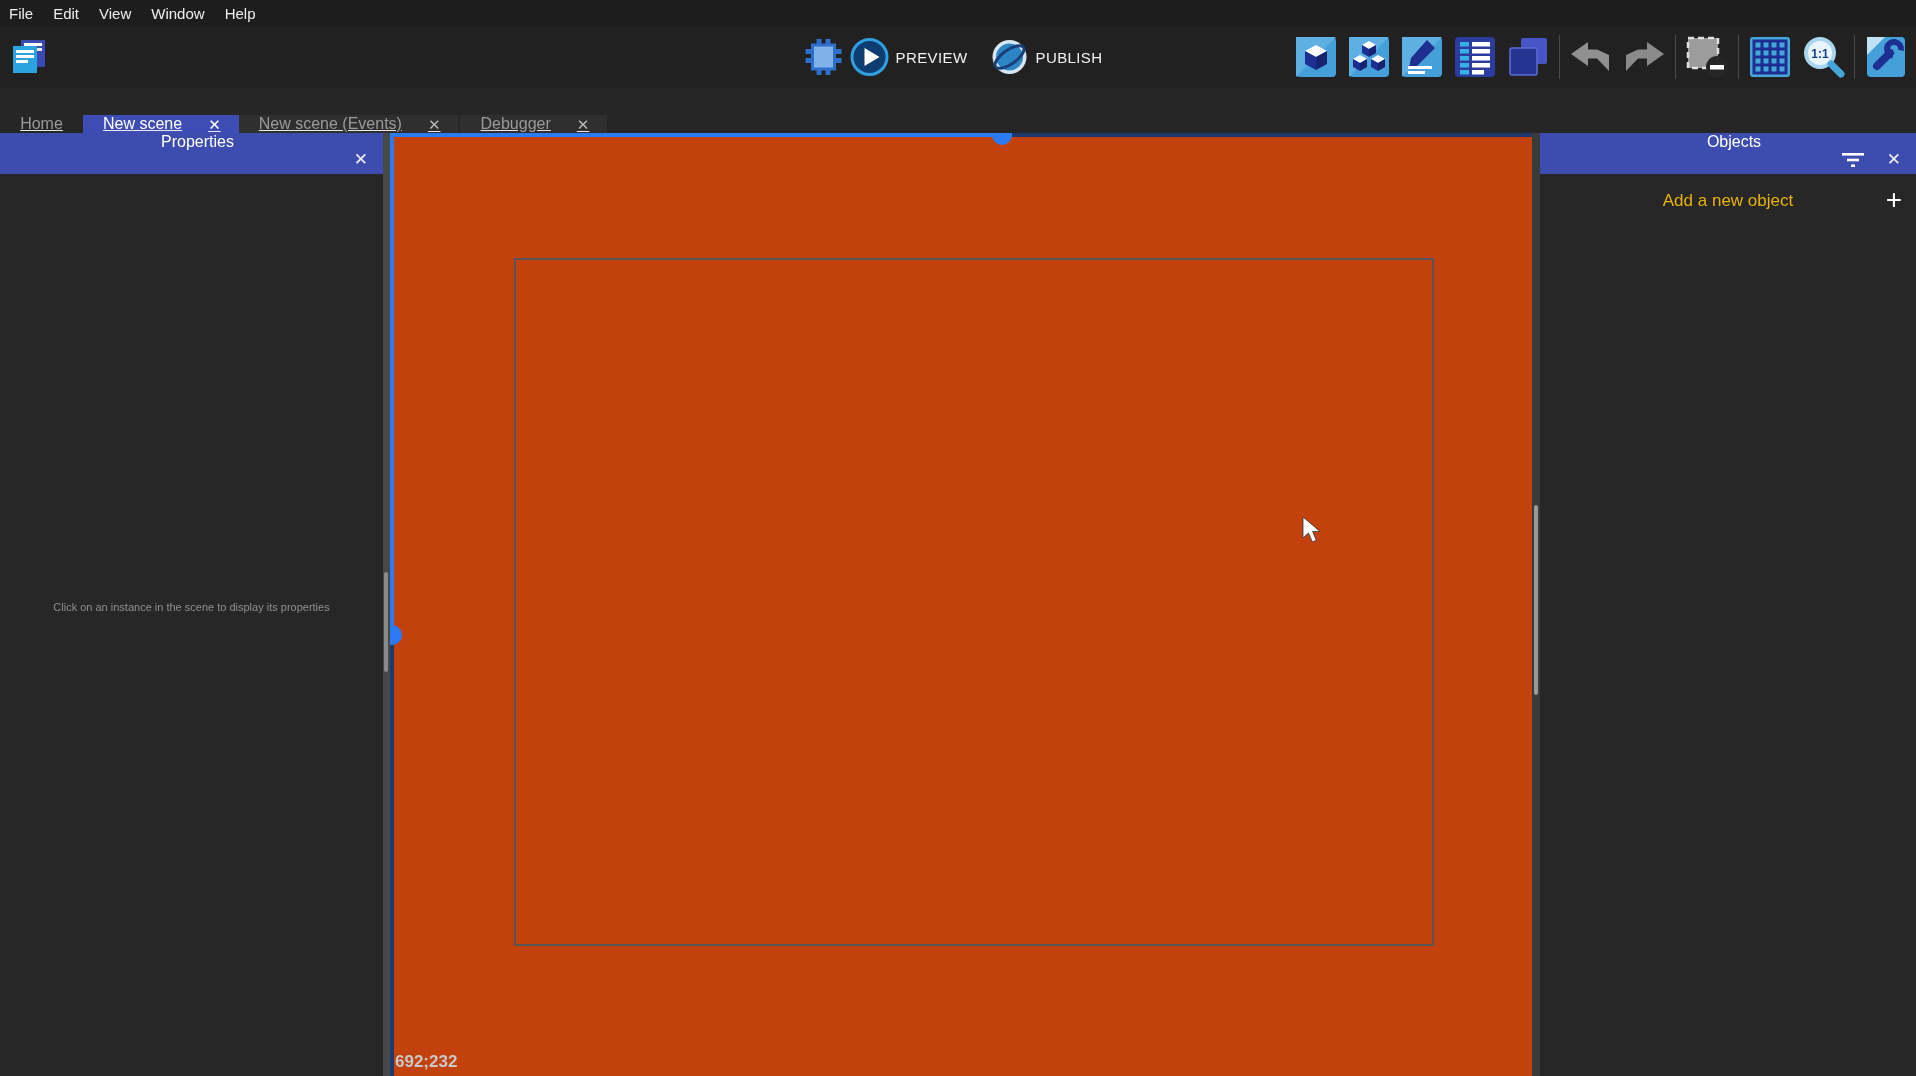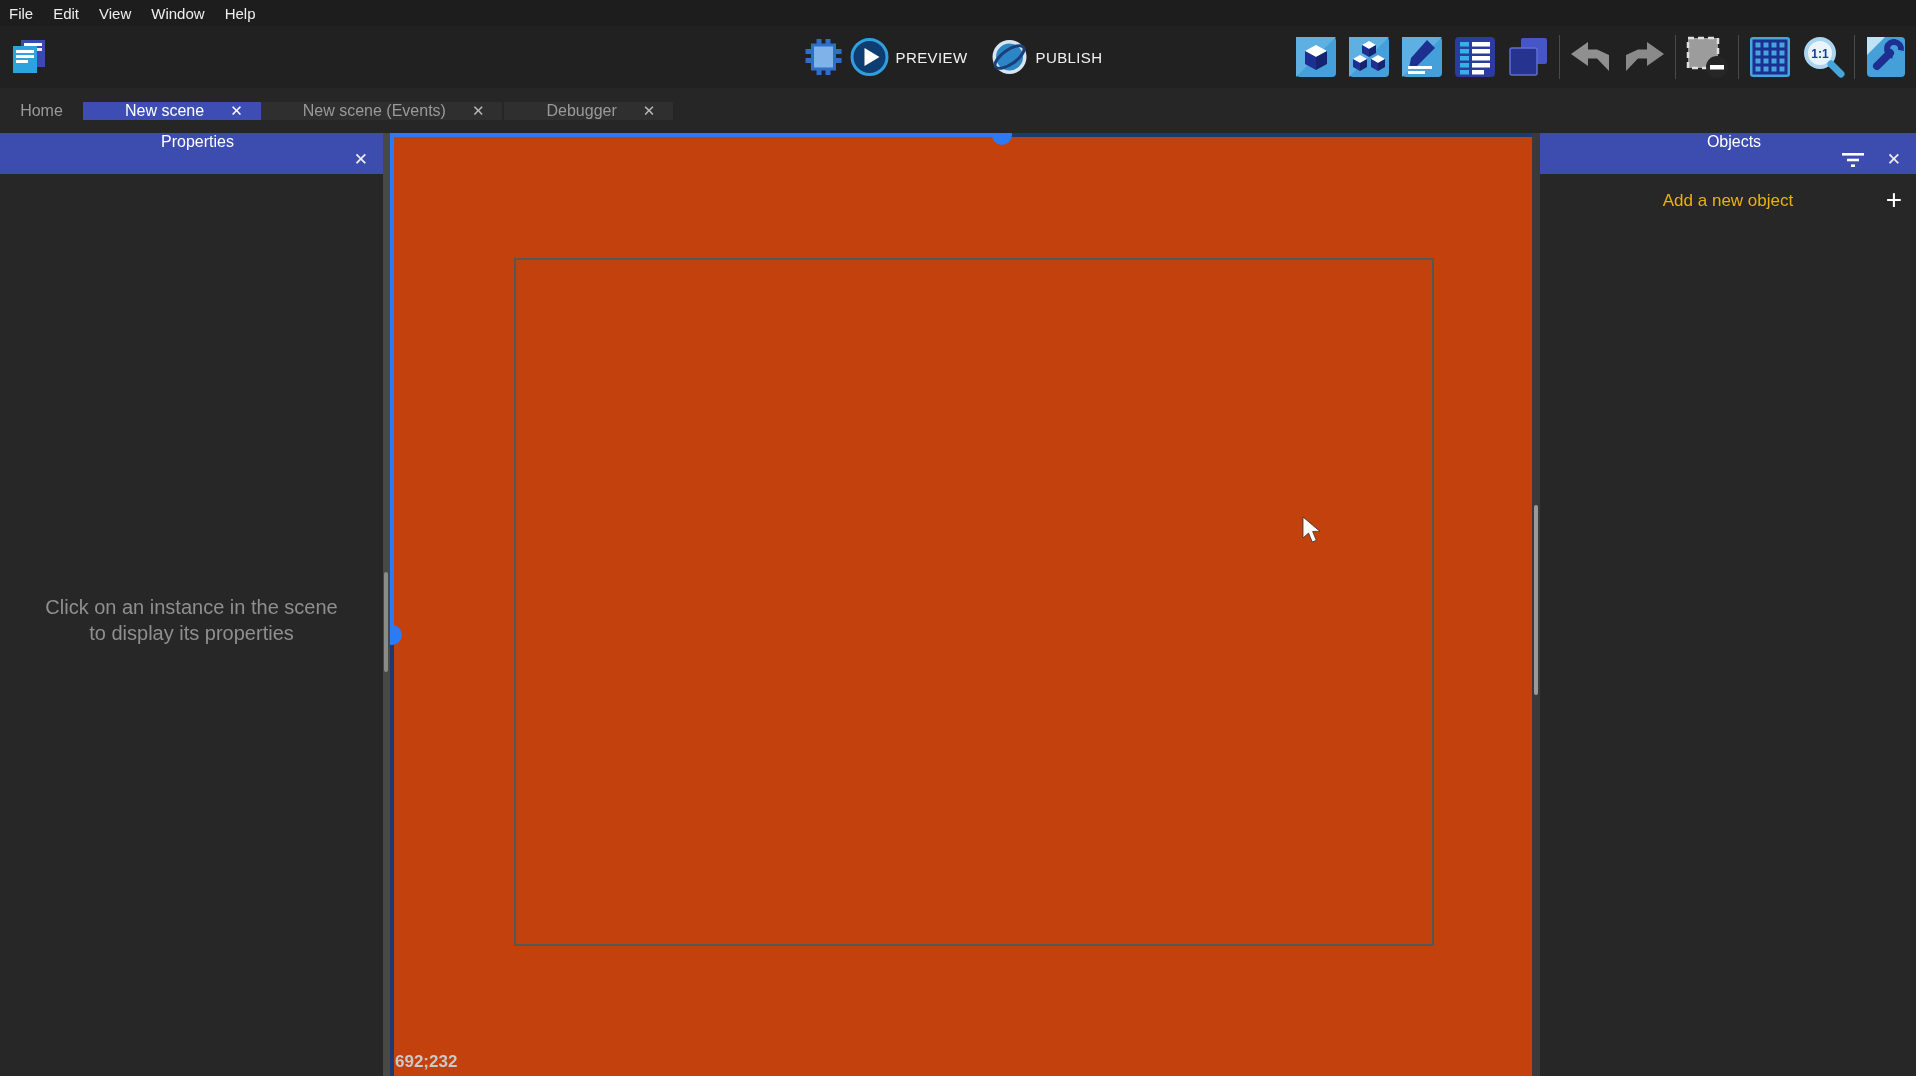--- a/index.html
+++ b/index.html
@@ -15,38 +15,38 @@
   .toolbar { height:62px; background:#212121; position:relative; flex-shrink:0; }
   .tb-btn { display:inline-flex; align-items:center; justify-content:center; background:none; border:none; cursor:pointer; padding:0; }
   .project-manager { position:absolute; left:10px; top:11px; }
   .tb-center { position:absolute; left:961px; top:0; height:62px; transform:translateX(-50%);
     display:flex; align-items:center; gap:6px; }
   .tb-center .lbl { font-size:15px; color:#f2f2f2; letter-spacing:.4px; margin-right:16px; }
   .tb-right { position:absolute; right:8px; top:0; height:62px; display:flex; align-items:center; gap:9px; }
   .tb-sep { width:1px; height:44px; background:#4a4a4a; }
 
   
-  .tabbar { height:45px; background:#262626; display:flex; align-items:center; flex-shrink:0; font-size:16px; }
+  .tabbar { height:45px; background:#262626; display:flex; align-items:flex-end; flex-shrink:0; font-size:16px;text-decoration:underline; }
   .tab { display:flex; align-items:center; color:#9a9a9a; cursor:pointer; }
   .tab.home { width:83px; justify-content:center; }
-  .tab.pad { padding:0 18px 0 42px; gap:26px; }
+  .tab.pad { padding:0 18px 0 20px; gap:26px; }
   .tab.active { background:#3d4db4; color:#fff; }
   .tab .tab-close { font-size:15px; color:#b9b9b9; line-height:1; }
   .tab.active .tab-close { color:#fff; }
 
   
   .main { display:flex; height:943px; flex-shrink:0; }
 
   .panel { background:#272727; display:flex; flex-direction:column; position:relative; }
   .panel-header { height:41px; background:#3c4caf; display:flex; align-items:center; padding:0 15px 0 27px; flex-shrink:0;flex-direction:column; }
   .panel-title { font-size:16px; color:#fff; }
   .panel-close { margin-left:auto; font-size:17px; color:#eee; cursor:pointer; line-height:1; }
 
   .properties { width:383px; flex-shrink:0; }
-  .empty-msg { margin-top:420px; padding:0 42px; text-align:center; color:#8f8f8f; font-size:20px; line-height:26px; }
+  .empty-msg { margin-top:420px; padding:0 42px; text-align:center; color:#8f8f8f; font-size:11px; line-height:26px; }
 
   .vdivider { position:relative; flex-shrink:0; cursor:col-resize; }
   .vdivider.left { width:7px; background:#484848; }
   .vdivider.right { width:8px; background:#3a3a3a; }
   .vdivider .thumb { position:absolute; border-radius:2px; }
   .vdivider.left .thumb { left:1px; top:439px; width:4px; height:100px; background:#8a8a8a; }
   .vdivider.right .thumb { left:2px; top:372px; width:4px; height:190px; background:#9a9a9a; }
 
   .canvas { width:1142px; flex-shrink:0; position:relative; background:#c2410c; overflow:hidden; cursor:default; }
   .hbar-a { position:absolute; left:0; top:0; width:612px; height:4px; background:#2d7af5; }

